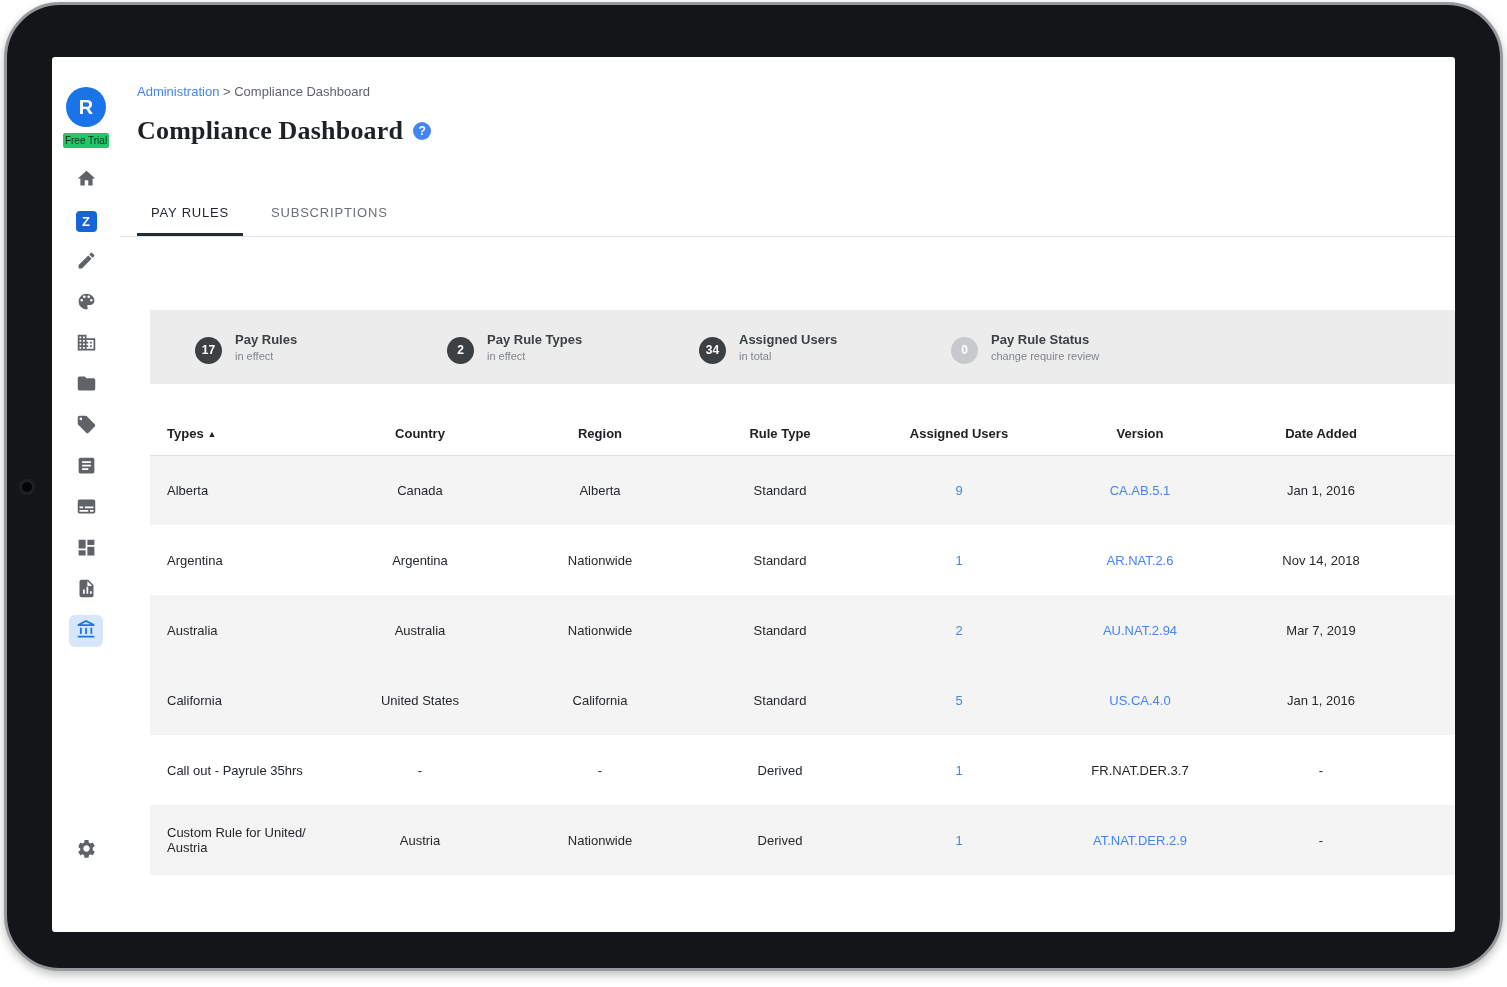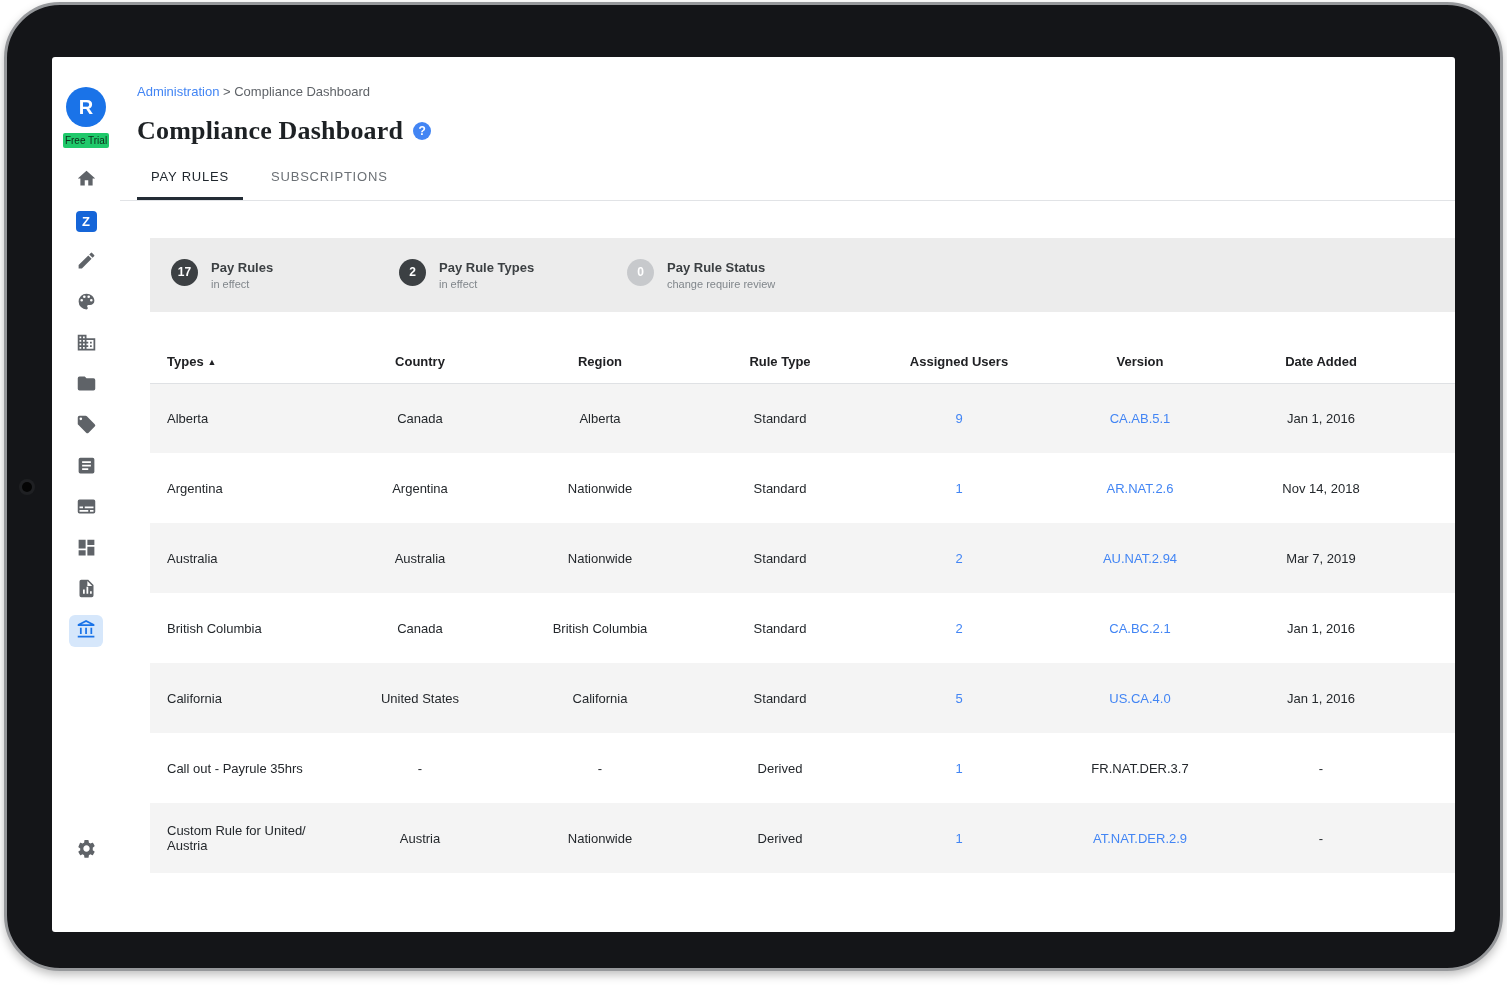--- a/index.html
+++ b/index.html
@@ -27,40 +27,40 @@
   .nav-item { width:34px; height:32px; display:flex; align-items:center; justify-content:center;
               border-radius:6px; cursor:pointer; }
   .nav-item svg { width:21px; height:21px; fill:#5f6368; }
   .nav-item.active { background:#d6e7fb; }
   .nav-item.active svg { fill:#1a73e8; }
   .z-tile { width:21px; height:21px; border-radius:4px; background:#1565d8; color:#fff;
             font-size:13px; font-weight:700; display:flex; align-items:center; justify-content:center; }
   .gear-item { margin-top:auto; margin-bottom:66px; }
 
   
-  .main { flex:1; min-width:0; display:flex; flex-direction:column; }
+  .main { flex:1; min-width:0; display:flex; flex-direction:column;gap:36px; }
   .page-header { padding:27px 0 0 17px; }
   .breadcrumb { font-size:13px; color:#5f6368; }
   .breadcrumb .bc-link { color:#4285f4; cursor:pointer; }
   .title-row { margin-top:17px; display:flex; align-items:center; gap:10px; }
   .page-title { font-family:"Liberation Serif","DejaVu Serif",serif; font-size:26px;
                 font-weight:600; color:#1d2124; letter-spacing:.2px; }
   .help-icon { width:18px; height:18px; border-radius:50%; background:#4285f4; color:#fff;
                font-size:12px; font-weight:700; display:flex; align-items:center; justify-content:center; cursor:pointer; }
 
   .tabs { margin-top:23px; padding-left:17px; display:flex; gap:14px; border-bottom:1px solid #e1e3e6; }
   .tab { font-size:13px; letter-spacing:.8px; padding:0 14px 13px 14px; color:#6b7075;
          font-weight:500; cursor:pointer; border-bottom:3px solid transparent; }
   .tab.active { color:#1f262d; border-bottom-color:#232c35; }
 
   .content { padding:37px 0 0 30px; flex:1; overflow:hidden; }
 
   
   .stats-bar { background:#ececec; height:74px; display:flex; align-items:center; padding-left:21px; }
-  .stat { width:228px; display:flex; align-items:flex-start; gap:13px; }
+  .stat { width:228px; display:flex; align-items:flex-end; gap:13px;margin-left:24px; }
   .stat-circle { width:27px; height:27px; border-radius:50%; background:#3c4043; color:#fff;
                  font-size:12px; font-weight:700; display:flex; align-items:center; justify-content:center; flex:0 0 27px; }
   .stat.muted .stat-circle { background:#c7c9cc; }
   .stat-label { font-size:13px; font-weight:600; color:#3c4043; line-height:17px; }
   .stat-sub { font-size:11px; color:#80868b; line-height:16px; }
 
   
   table { width:100%; border-collapse:collapse; table-layout:fixed; margin-top:29px; font-size:13px; }
   th { text-align:center; font-size:13px; font-weight:700; color:#202124; height:42px;
        border-bottom:1px solid #dfe1e4; cursor:pointer; vertical-align:middle; }
@@ -177,20 +177,27 @@
               <span>
                   <span class="stat-label" style="display:block">Pay Rules</span>
                   <span class="stat-sub" style="display:block">in effect</span>
                 </span>
             </div>
             <div class="stat">
               <span class="stat-circle">2</span>
               <span>
                   <span class="stat-label" style="display:block">Pay Rule Types</span>
                   <span class="stat-sub" style="display:block">in effect</span>
+                </span>
+            </div>
+            <div class="stat">
+              <span class="stat-circle">34</span>
+              <span>
+                  <span class="stat-label" style="display:block">Assigned Users</span>
+                  <span class="stat-sub" style="display:block">in total</span>
                 </span>
             </div>
             <div class="stat muted">
               <span class="stat-circle">0</span>
               <span>
                   <span class="stat-label" style="display:block">Pay Rule Status</span>
                   <span class="stat-sub" style="display:block">change require review</span>
                 </span>
             </div>
           </div>
@@ -242,30 +249,20 @@
                 <tr class="striped">
                   <td class="col-name">Australia</td>
                   <td>Australia</td>
                   <td>Nationwide</td>
                   <td>Standard</td>
                   <td><span class="link">2</span></td>
                   <td><span class="link">AU.NAT.2.94</span></td>
                   <td>Mar 7, 2019</td>
                   <td></td>
                 </tr>
-                <tr>
-                  <td class="col-name">British Columbia</td>
-                  <td>Canada</td>
-                  <td>British Columbia</td>
-                  <td>Standard</td>
-                  <td><span class="link">2</span></td>
-                  <td><span class="link">CA.BC.2.1</span></td>
-                  <td>Jan 1, 2016</td>
-                  <td></td>
-                </tr>
                 <tr class="striped">
                   <td class="col-name">California</td>
                   <td>United States</td>
                   <td>California</td>
                   <td>Standard</td>
                   <td><span class="link">5</span></td>
                   <td><span class="link">US.CA.4.0</span></td>
                   <td>Jan 1, 2016</td>
                   <td></td>
                 </tr>

